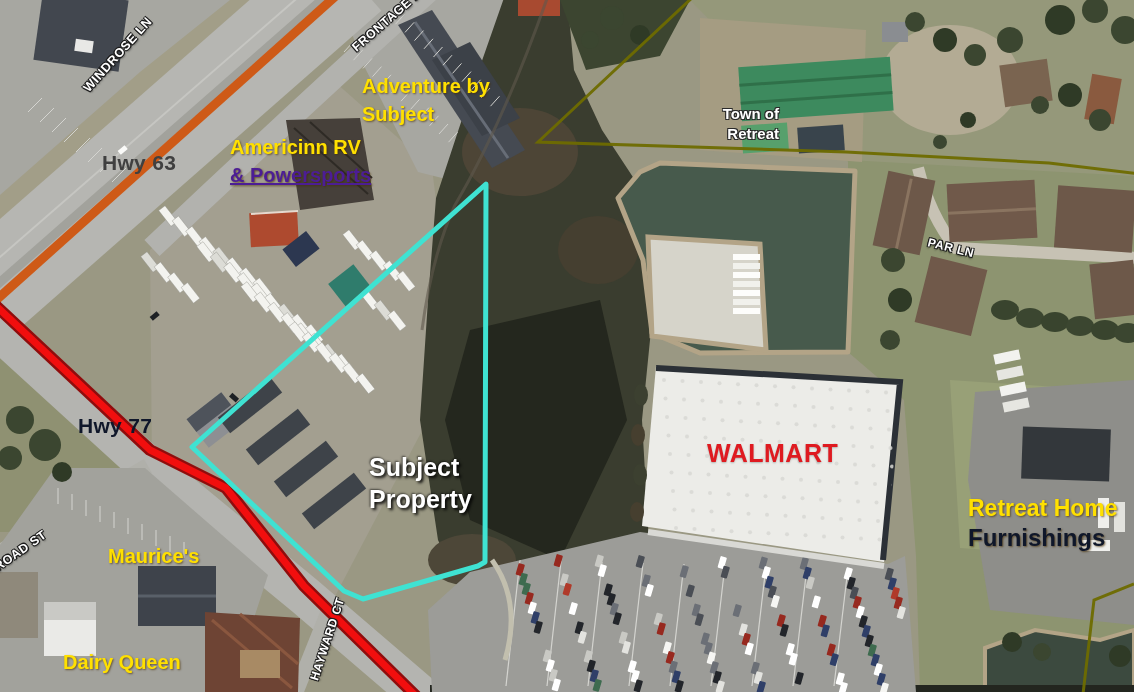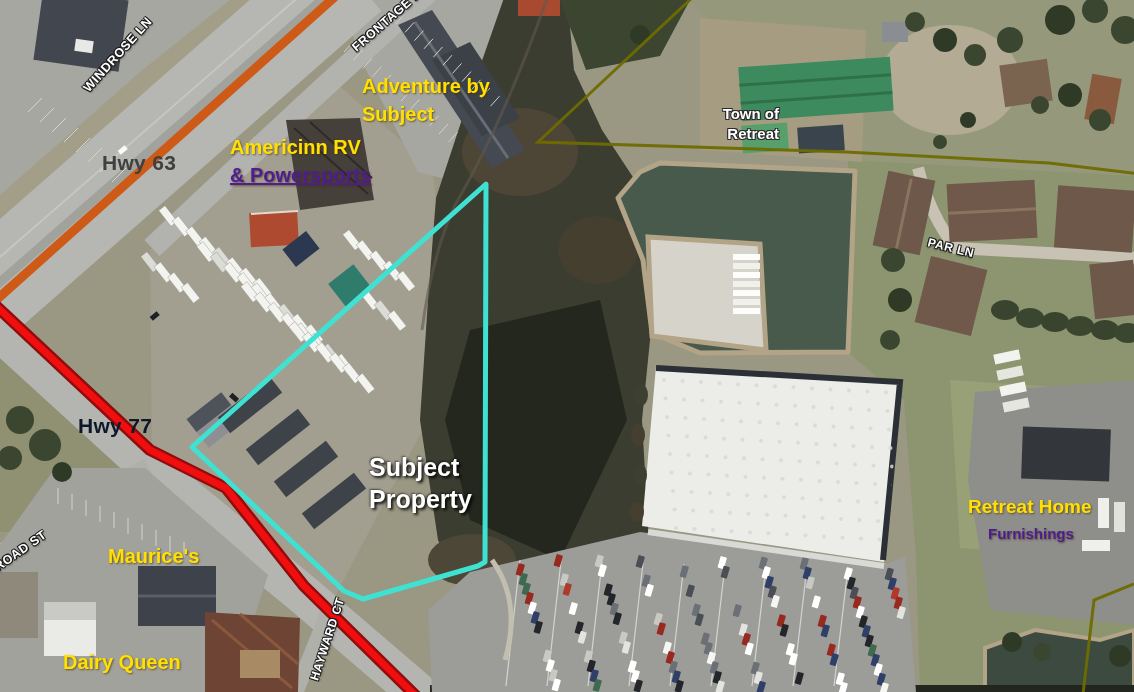--- a/index.html
+++ b/index.html
@@ -561,29 +561,30 @@
   <div class="lbl yellow" style="left: 362px; top: 104px; color: rgb(255, 224, 0);">Subject</div>
 
   <div class="lbl yellow" style="left: 230px; top: 137px; color: rgb(255, 224, 0);">Americinn RV</div>
   <div class="lbl yellow" style="left: 230px; top: 165px; color: #4c1d95; text-decoration: underline;">&amp; Powersports</div>
 
   <div class="lbl town" style="left: 703px; top: 106px; width: 76px; color: rgb(255, 255, 255);">Town of</div>
   <div class="lbl town" style="left: 703px; top: 126px; width: 76px; color: rgb(255, 255, 255);">Retreat</div>
 
   <div class="lbl road" style="left: 928px; top: 236px; transform: rotate(14deg); font-size: 12px; color: rgb(255, 255, 255);">PAR LN</div>
 
+  <div class="lbl walmart" style="left: 707px; top: 441px; color: rgb(223, 26, 32);">WALMART</div>
 
   <div class="lbl big-white" style="left: 369px; top: 455px; color: rgb(255, 255, 255);">Subject</div>
   <div class="lbl big-white" style="left: 369px; top: 487px; color: rgb(255, 255, 255);">Property</div>
 
   <div class="lbl hwy" style="left: 78px; top: 415px; color: #0f172a;">Hwy 77</div>
 
   <div class="lbl yellow" style="left: 108px; top: 546px; color: rgb(255, 224, 0);">Maurice's</div>
 
   <div class="lbl yellow" style="left: 63px; top: 652px; color: rgb(255, 224, 0);">Dairy Queen</div>
 
-  <div class="lbl yellow" style="left: 968px; top: 497px; font-size: 19px; color: rgb(255, 224, 0);">Retreat Home</div>
-  <div class="lbl yellow" style="left: 988px; top: 526px; font-size: 15px; color: #4c1d95;">Furnishings</div>
+  <div class="lbl yellow" style="left: 968px; top: 497px; font-size: 23px; color: rgb(255, 224, 0);">Retreat Home</div>
+  <div class="lbl yellow" style="left: 968px; top: 526px; font-size: 24px; color: #0f172a;">Furnishings</div>
 
   <div class="lbl road" style="left: -30px; top: 580px; transform: rotate(-35deg); color: rgb(255, 255, 255);">RAILROAD ST</div>
 
   <div class="lbl road" style="left: 314px; top: 674px; transform: rotate(-72deg); font-size: 12px; color: rgb(255, 255, 255);">HAYWARD CT</div>
 </div>
 
 </body></html>

